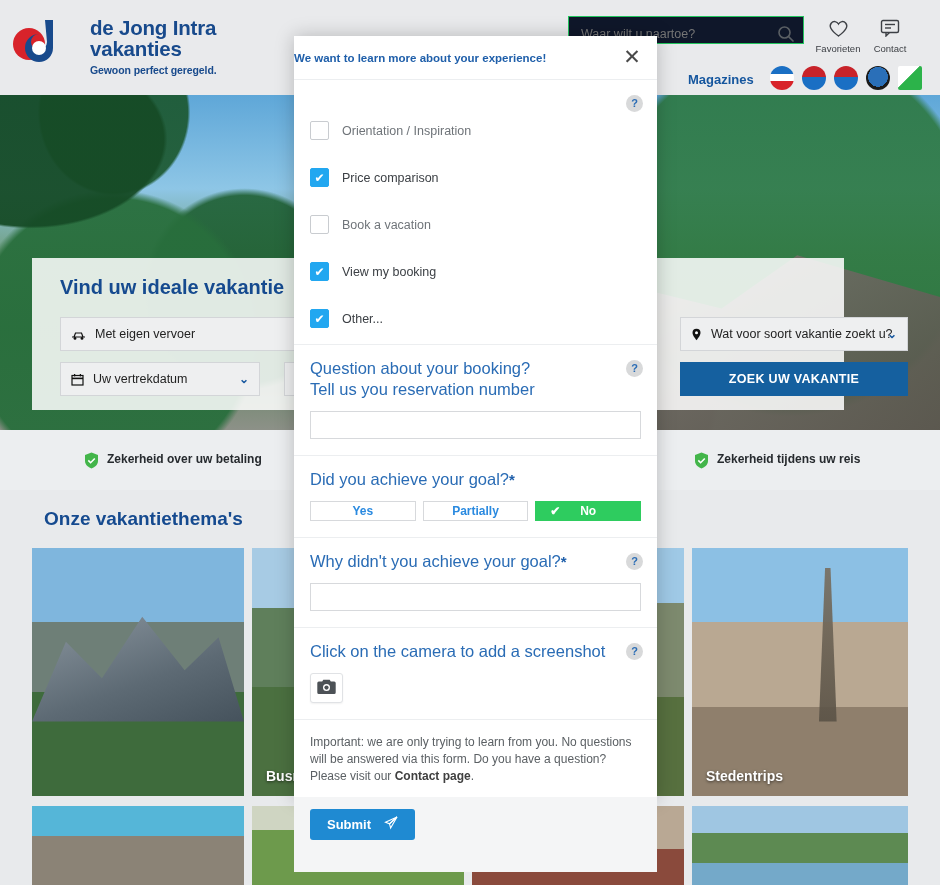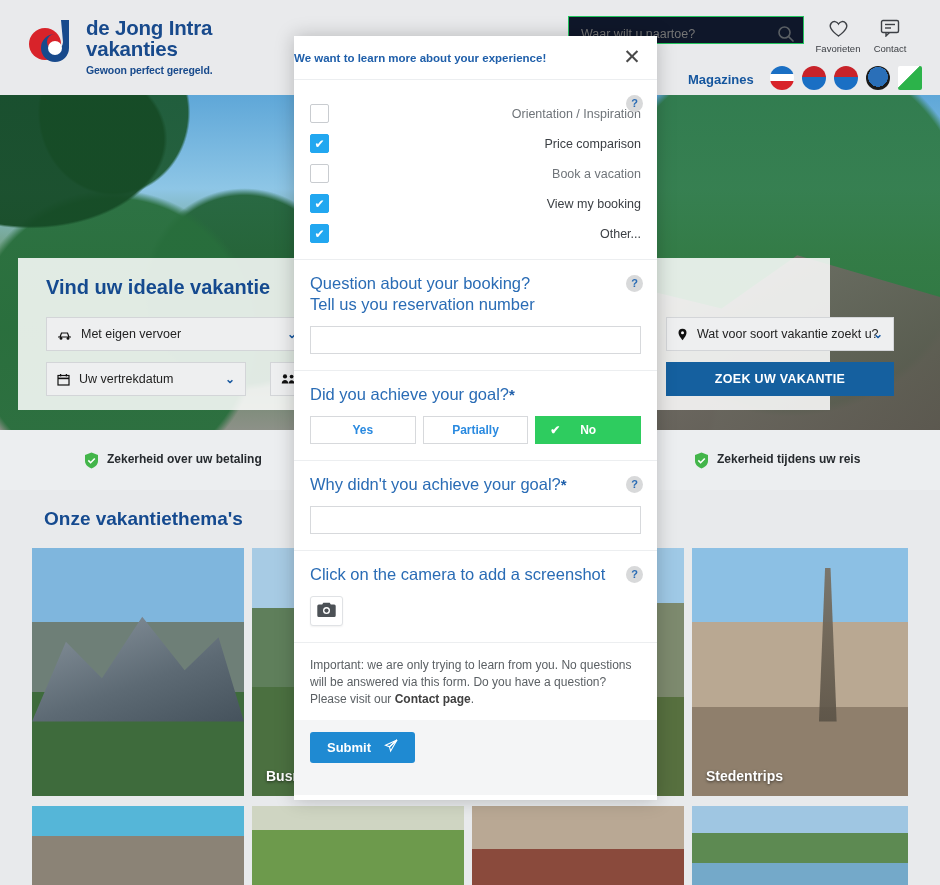--- a/index.html
+++ b/index.html
@@ -9,21 +9,21 @@
     overflow: hidden;
     background: #e8eaec;
   }
   #page { position: relative; width: 940px; height: 885px; overflow: hidden; }
 
   
   .site-header {
     position: absolute; top: 0; left: 0; width: 940px; height: 95px;
     background: #e9eaec;
   }
-  .logo-wrap { position: absolute; left: 28px; top: 17px; display: flex; align-items: flex-start; }
+  .logo-wrap { position: absolute; left: 12px; top: 17px; display: flex; align-items: flex-start; gap: 20px; }
   .logo-mark { width: 46px; height: 50px; position: relative; }
   .logo-text { margin-left: 12px; }
   .logo-line { color: #184a8c; font-weight: bold; font-size: 20.5px; line-height: 21px; letter-spacing: -0.2px; }
   .logo-tag { color: #184a8c; font-size: 10.5px; font-weight: bold; margin-top: 5px; letter-spacing: -0.1px; }
 
   .search-box {
     position: absolute; left: 568px; top: 16px; width: 236px; height: 28px;
     background: #0f172a; border: 1px solid #22c55e;
   }
   .search-box input {
@@ -58,21 +58,21 @@
     clip-path: polygon(18% 100%, 0 52%, 22% 22%, 48% 36%, 66% 8%, 100% 30%, 100% 100%);
     opacity: .9;
   }
   .hero-palm {
     position: absolute; left: 0; top: 0; width: 300px; height: 220px;
     background: radial-gradient(ellipse at 10% 20%, rgba(22,75,38,.95) 0 35%, transparent 36%),
                 radial-gradient(ellipse at 38% 8%, rgba(26,86,44,.9) 0 28%, transparent 29%);
   }
 
   .searchpanel {
-    position: absolute; left: 18px; top: 258px; width: 812px; height: 152px;
+    position: absolute; left: 32px; top: 258px; width: 812px; height: 152px;
     background: rgba(255,255,255,.86);
   }
   .panel-title { position: absolute; left: 28px; top: 18px; font-size: 20px; font-weight: bold; color: #154a8f; }
   .sel {
     position: absolute; height: 34px; background: #eeeff0; border: 1px solid #d3d5d8;
     display: flex; align-items: center; padding: 0 10px; font-size: 12.5px; color: #222;
   }
   .sel .ic { margin-right: 9px; font-size: 13px; display: flex; }
   .sel .cv { position: absolute; right: 10px; color: #15569e; font-size: 12px; font-weight: bold; }
   .zoek-btn {
@@ -140,38 +140,38 @@
   }
   .block { padding: 13px 16px 16px 16px; border-top: 1px solid #eceef0; position: relative; }
   .block:first-of-type { border-top: 0; }
   .q { font-size: 16.5px; color: #2a6cb5; line-height: 21px; padding-right: 30px; }
   .q .req { color: #1f5faa; font-weight: bold; font-size: 15px; }
   .help {
     position: absolute; right: 14px; top: 15px; width: 17px; height: 17px;
     border-radius: 50%; background: #d8d9da; color: #2a6cb5;
     font-size: 11px; font-weight: bold; line-height: 17px; text-align: center; cursor: pointer;
   }
-  .cb-row { display: flex; align-items: center; margin-top: 11px; justify-content: space-between; }
+  .cb-row { display: flex; align-items: center; margin-top: 28px; }
   .cb {
     width: 19px; height: 19px; border: 1px solid #c9ccd0; background: #fff;
     border-radius: 2px; margin-right: 13px; flex: none; cursor: pointer;
     display: flex; align-items: center; justify-content: center;
   }
   .cb.on { background: #22a7f0; border-color: #22a7f0; }
   .cb.on::after { content: "✔"; color: #fff; font-size: 12px; line-height: 12px; }
   .cb-lbl { font-size: 12.5px; color: #6f7479; }
   .cb-row.checked .cb-lbl { color: #3c4045; }
   .txt {
     width: 100%; height: 28px; border: 1px solid #d7d9dc; background: #fff;
     margin-top: 11px; padding: 0 8px; font-size: 12.5px;
     font-family: "Liberation Sans", sans-serif; outline: none; color: #333;
   }
   .btn-grp { display: flex; gap: 7px; margin-top: 11px; }
   .gbtn {
-    flex: 1; height: 28px; border: 1px solid #d7d9dc; background: #fff;
+    flex: 1; height: 20px; border: 1px solid #d7d9dc; background: #fff;
     color: #2a8ae0; font-size: 12px; font-weight: bold;
     display: flex; align-items: center; justify-content: center; cursor: pointer;
     font-family: "Liberation Sans", sans-serif;
   }
   .gbtn.sel-on { background: #2ecc5f; border-color: #2ecc5f; color: #fff; position: relative; }
   .gbtn.sel-on .tick { position: absolute; left: 14px; font-size: 12px; }
   .cam-btn {
     width: 33px; height: 30px; border: 1px solid #e0e2e5; border-radius: 3px;
     background: #fff; margin-top: 11px; display: flex; align-items: center;
     justify-content: center; cursor: pointer; box-shadow: 0 1px 2px rgba(0,0,0,.06);

